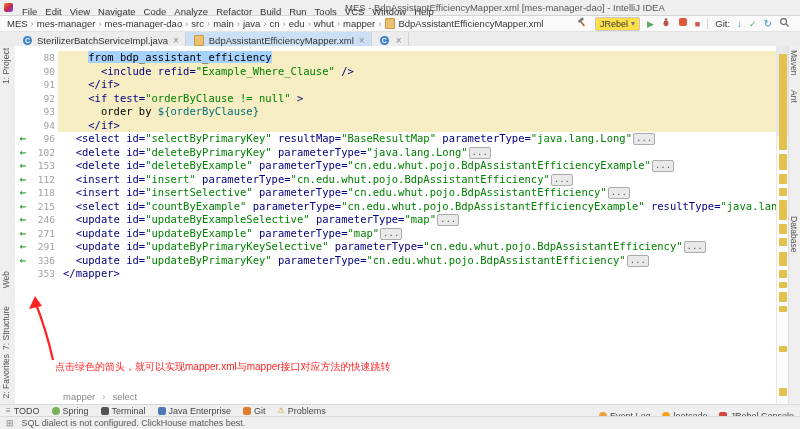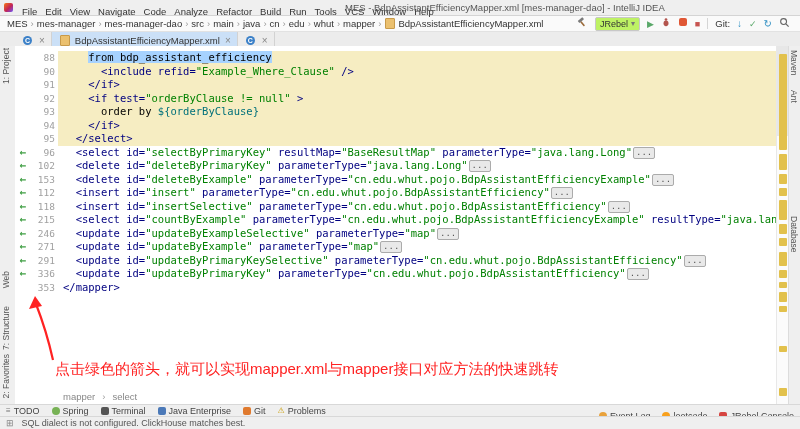--- a/index.html
+++ b/index.html
@@ -22,21 +22,21 @@
   .file-ic{width:8px;height:9px;display:inline-block;vertical-align:-1px;margin:0 2px;}
   .file-ic.xml{background:#EBC06E;border:1px solid #C89A4A;border-radius:1px;}
   .file-ic.java{width:9px;height:9px;background:#3C81C8;border-radius:50%;color:#fff;
     font-size:7px;line-height:9px;text-align:center;font-weight:bold;}
   .nav-right{margin-left:auto;display:flex;align-items:center;gap:7px;padding-right:4px;}
   .tb-ic{font-size:10px;color:#555;line-height:12px;}
   .run-ic{color:#59A869;font-size:9px;}
   .stop-ic{color:#C75450;font-size:9px;}
   .vcs-ic{color:#3592C4;font-size:10px;}
   .ok-ic{color:#59A869;font-size:9px;}
-  .combo{display:flex;align-items:center;gap:3px;border:1px solid #C8C8C8;background:#bef264;
+  .combo{display:flex;align-items:center;gap:3px;border:1px solid #C8C8C8;background:#fde047;
     border-radius:2px;padding:0 4px;height:12px;font-size:9px;color:#333;text-align:center;}
   .combo .caret{color:#777;font-size:8px;}
   .sep-v{width:1px;height:11px;background:#D5D5D5;}
 
   
   .tabsbar{height:16px;background:#ECECEC;border-bottom:1px solid #C6C6C6;display:flex;
     align-items:stretch;padding-left:15px;font-size:9.5px;}
   .tab{display:flex;align-items:center;gap:3px;padding:0 6px;border-right:1px solid #D2D2D2;color:#333;white-space:nowrap;}
   .tab.active{background:var(--tabActive);}
   .tab-close{color:#888;margin-left:2px;font-size:10px;}
@@ -59,21 +59,21 @@
   .line.hl .code-text{background:var(--hl);}
   .sg-t{color:var(--tag);}
   .sg-v{color:var(--val);}
   .sg-p{color:#000;}
   .sg-x{color:var(--varc);}
   .sg-s{background:var(--sel);color:#000;}
   .sg-f{background:var(--foldbg);border:1px solid #ABABAB;border-radius:2px;color:#555;
     padding:0 2px;margin-left:1px;font-size:9px;display:inline-block;line-height:9px;height:10px;vertical-align:1px;}
   .ed-crumbs{position:absolute;left:47px;bottom:3px;font-size:9.5px;color:#888;display:flex;gap:4px;}
   .annot-svg{position:absolute;left:12px;top:250px;}
-  .annot-text{position:absolute;left:40px;top:314px;color:var(--red);font-size:15px;white-space:nowrap;}
+  .annot-text{position:absolute;left:40px;top:314px;color:var(--red);font-size:10px;white-space:nowrap;}
 
   
   .stripe{position:absolute;right:11px;top:46px;bottom:24px;width:12px;background:#FBFBFB;border-left:1px solid #E8E8E8;}
   .thumb{position:absolute;left:0;top:0;width:12px;height:90px;background:rgba(120,120,120,.15);}
   .mark{position:absolute;left:2px;width:8px;background:var(--stripe);border-radius:1px;}
 
   
   .bottombar{position:absolute;left:0;right:0;bottom:12px;height:12px;background:#EFEFEF;border-top:1px solid #D8D8D8;
     display:flex;align-items:center;padding:0 6px;font-size:9px;color:#444;gap:12px;}
   .bb-item{display:flex;align-items:center;gap:3px;white-space:nowrap;}
@@ -179,20 +179,21 @@
             <circle cx="5" cy="5" r="3.2" fill="none" stroke="#666" stroke-width="1.2"></circle>
             <line x1="7.5" y1="7.5" x2="10.5" y2="10.5" stroke="#666" stroke-width="1.4"></line>
           </svg>
       </span>
     </span>
   </div>
 
   <div class="tabsbar">
       <div class="tab">
         <span class="file-ic java">C</span>
+        <span class="tab-label">SterilizerBatchServiceImpl.java</span>
         <span class="tab-close">×</span>
       </div>
       <div class="tab active">
         <span class="file-ic xml"></span>
         <span class="tab-label">BdpAssistantEfficiencyMapper.xml</span>
         <span class="tab-close">×</span>
       </div>
       <div class="tab">
         <span class="file-ic java">C</span>
         <span class="tab-close">×</span>
@@ -207,21 +208,20 @@
     </div>
 
   <div class="editor">
     <div class="code-area">
         <div class="line hl"><span class="g-arrow"></span><span class="g-num">88</span><span class="code-text"><span class="sg-p">    </span><span class="sg-s">from bdp_assistant_efficiency</span></span></div>
         <div class="line hl"><span class="g-arrow"></span><span class="g-num">90</span><span class="code-text"><span class="sg-t">      &lt;include refid=</span><span class="sg-v">"Example_Where_Clause"</span><span class="sg-t"> /&gt;</span></span></div>
         <div class="line hl"><span class="g-arrow"></span><span class="g-num">91</span><span class="code-text"><span class="sg-t">    &lt;/if&gt;</span></span></div>
         <div class="line hl"><span class="g-arrow"></span><span class="g-num">92</span><span class="code-text"><span class="sg-t">    &lt;if test=</span><span class="sg-v">"orderByClause != null"</span><span class="sg-t"> &gt;</span></span></div>
         <div class="line hl"><span class="g-arrow"></span><span class="g-num">93</span><span class="code-text"><span class="sg-p">      order by </span><span class="sg-x">${orderByClause}</span></span></div>
         <div class="line hl"><span class="g-arrow"></span><span class="g-num">94</span><span class="code-text"><span class="sg-t">    &lt;/if&gt;</span></span></div>
-        <div class="line hl"><span class="g-arrow"></span><span class="g-num">95</span><span class="code-text"><span class="sg-t">  &lt;/select&gt;</span></span></div>
         <div class="line"><span class="g-arrow">←</span><span class="g-num">96</span><span class="code-text"><span class="sg-t">  &lt;select id=</span><span class="sg-v">"selectByPrimaryKey"</span><span class="sg-t"> resultMap=</span><span class="sg-v">"BaseResultMap"</span><span class="sg-t"> parameterType=</span><span class="sg-v">"java.lang.Long"</span><span class="sg-f">...</span></span></div>
         <div class="line"><span class="g-arrow">←</span><span class="g-num">102</span><span class="code-text"><span class="sg-t">  &lt;delete id=</span><span class="sg-v">"deleteByPrimaryKey"</span><span class="sg-t"> parameterType=</span><span class="sg-v">"java.lang.Long"</span><span class="sg-f">...</span></span></div>
         <div class="line"><span class="g-arrow">←</span><span class="g-num">153</span><span class="code-text"><span class="sg-t">  &lt;delete id=</span><span class="sg-v">"deleteByExample"</span><span class="sg-t"> parameterType=</span><span class="sg-v">"cn.edu.whut.pojo.BdpAssistantEfficiencyExample"</span><span class="sg-f">...</span></span></div>
         <div class="line"><span class="g-arrow">←</span><span class="g-num">112</span><span class="code-text"><span class="sg-t">  &lt;insert id=</span><span class="sg-v">"insert"</span><span class="sg-t"> parameterType=</span><span class="sg-v">"cn.edu.whut.pojo.BdpAssistantEfficiency"</span><span class="sg-f">...</span></span></div>
         <div class="line"><span class="g-arrow">←</span><span class="g-num">118</span><span class="code-text"><span class="sg-t">  &lt;insert id=</span><span class="sg-v">"insertSelective"</span><span class="sg-t"> parameterType=</span><span class="sg-v">"cn.edu.whut.pojo.BdpAssistantEfficiency"</span><span class="sg-f">...</span></span></div>
         <div class="line"><span class="g-arrow">←</span><span class="g-num">215</span><span class="code-text"><span class="sg-t">  &lt;select id=</span><span class="sg-v">"countByExample"</span><span class="sg-t"> parameterType=</span><span class="sg-v">"cn.edu.whut.pojo.BdpAssistantEfficiencyExample"</span><span class="sg-t"> resultType=</span><span class="sg-v">"java.lang.Integer"</span></span></div>
         <div class="line"><span class="g-arrow">←</span><span class="g-num">246</span><span class="code-text"><span class="sg-t">  &lt;update id=</span><span class="sg-v">"updateByExampleSelective"</span><span class="sg-t"> parameterType=</span><span class="sg-v">"map"</span><span class="sg-f">...</span></span></div>
         <div class="line"><span class="g-arrow">←</span><span class="g-num">271</span><span class="code-text"><span class="sg-t">  &lt;update id=</span><span class="sg-v">"updateByExample"</span><span class="sg-t"> parameterType=</span><span class="sg-v">"map"</span><span class="sg-f">...</span></span></div>
         <div class="line"><span class="g-arrow">←</span><span class="g-num">291</span><span class="code-text"><span class="sg-t">  &lt;update id=</span><span class="sg-v">"updateByPrimaryKeySelective"</span><span class="sg-t"> parameterType=</span><span class="sg-v">"cn.edu.whut.pojo.BdpAssistantEfficiency"</span><span class="sg-f">...</span></span></div>
         <div class="line"><span class="g-arrow">←</span><span class="g-num">336</span><span class="code-text"><span class="sg-t">  &lt;update id=</span><span class="sg-v">"updateByPrimaryKey"</span><span class="sg-t"> parameterType=</span><span class="sg-v">"cn.edu.whut.pojo.BdpAssistantEfficiency"</span><span class="sg-f">...</span></span></div>

